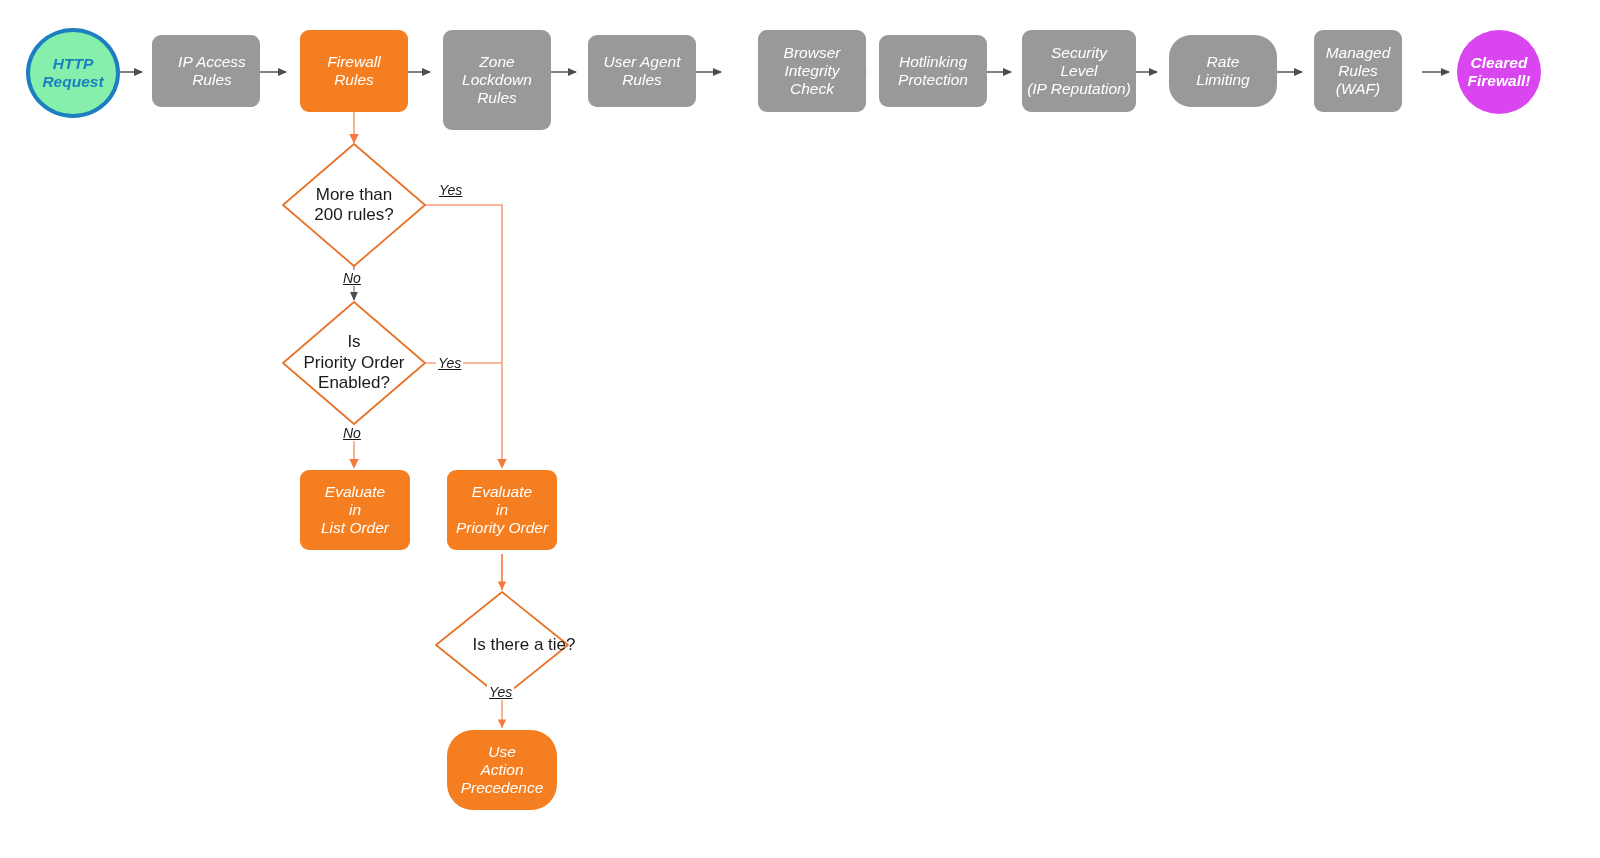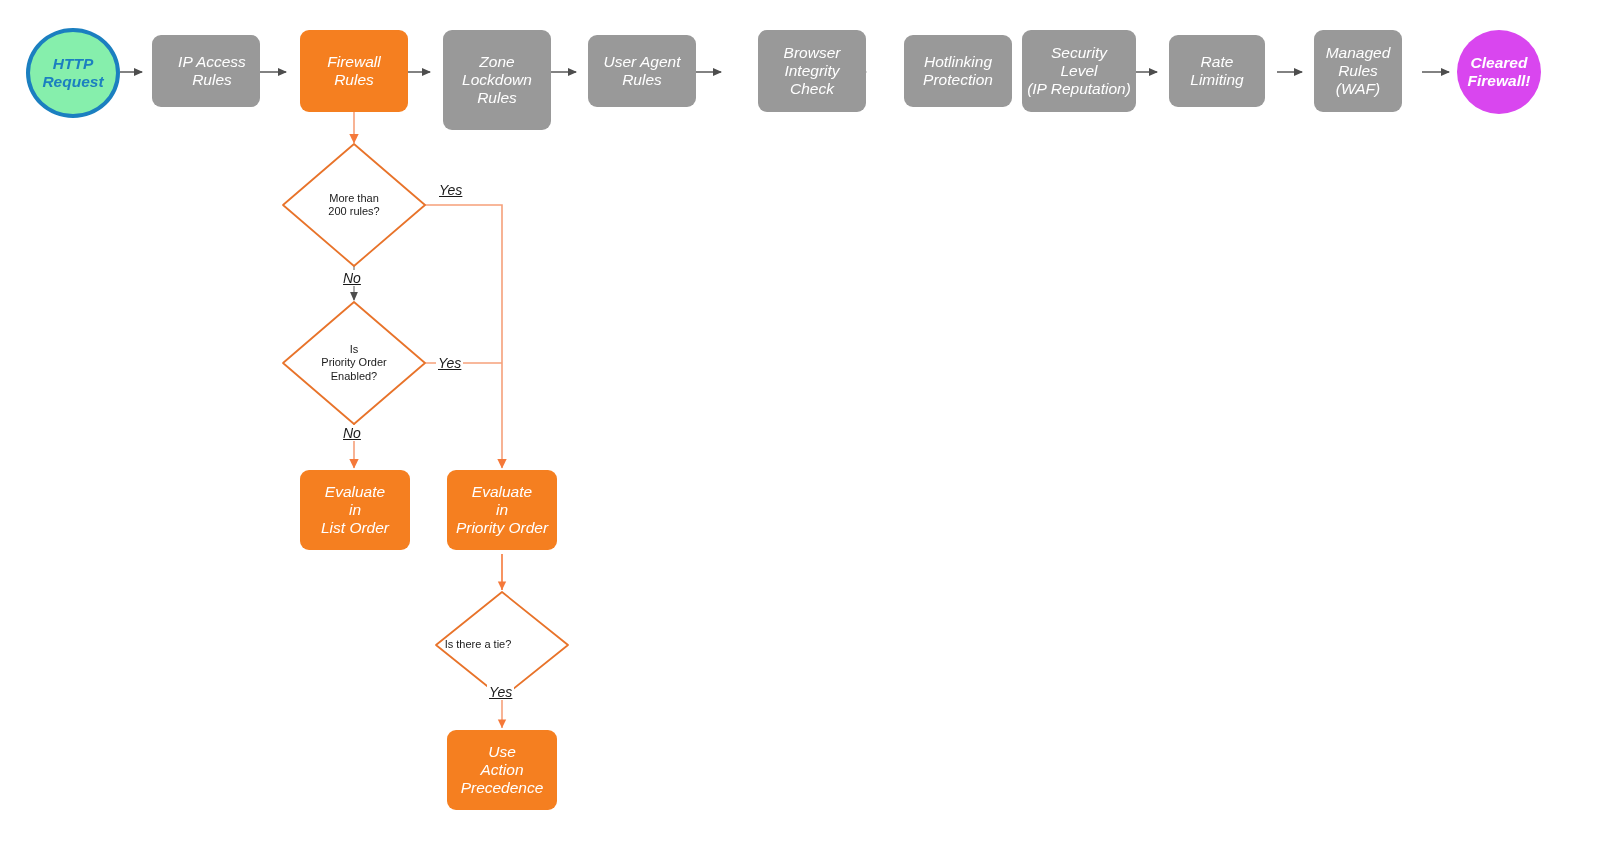--- a/index.html
+++ b/index.html
@@ -61,21 +61,21 @@
     background: #d946ef;
     color: #ffffff;
   }
   .decision-label {
     position: absolute;
     box-sizing: border-box;
     display: flex;
     align-items: center;
     justify-content: center;
     text-align: center;
-    font-size: 11px;
+    font-size: 17px;
     color: #1a1a1a;
     line-height: 1.2;
     pointer-events: none;
   }
   .edge-label {
     position: absolute;
     font-style: italic;
     font-size: 14px;
     color: #1a1a1a;
     background: #ffffff;
@@ -152,55 +152,55 @@
 Lockdown
 Rules</div>
 
   <div class="node proc gray nlines" style="left:588px;top:35px;width:108px;height:72px;">User Agent
 Rules</div>
 
   <div class="node proc gray nlines" style="left:733px;top:30px;width:108px;height:82px;margin-left:25px;">Browser
 Integrity
 Check</div>
 
-  <div class="node proc gray nlines" style="left:904px;top:35px;width:108px;height:72px;">Hotlinking
+  <div class="node proc gray nlines" style="left:879px;top:35px;width:108px;height:72px;">Hotlinking
 Protection</div>
 
   <div class="node proc gray nlines" style="left:1022px;top:30px;width:114px;height:82px;">Security
 Level
 (IP Reputation)</div>
 
-  <div class="node proc gray nlines" style="left:1169px;top:35px;width:96px;height:72px;">Rate
+  <div class="node proc gray nlines" style="left:1169px;top:35px;width:108px;height:72px;border-radius:22px;">Rate
 Limiting</div>
 
   <div class="node proc gray nlines" style="left:1314px;top:30px;width:88px;height:82px;">Managed
 Rules
 (WAF)</div>
 
   <div class="node term filled nlines" style="left:1457px;top:30px;width:84px;height:84px;">Cleared
 Firewall!</div>
 
   <div class="decision-label nlines" style="left:288px;top:175px;width:132px;height:60px;">More than
 200 rules?</div>
 
   <div class="decision-label nlines" style="left:284px;top:328px;width:140px;height:70px;">Is
 Priority Order
 Enabled?</div>
 
-  <div class="decision-label nlines" style="left:414px;top:628px;width:128px;height:34px;">Is there a tie?</div>
+  <div class="decision-label nlines" style="left:460px;top:628px;width:128px;height:34px;">Is there a tie?</div>
 
   <div class="node proc orange nlines" style="left:300px;top:470px;width:110px;height:80px;">Evaluate
 in
 List Order</div>
 
   <div class="node proc orange nlines" style="left:447px;top:470px;width:110px;height:80px;">Evaluate
 in
 Priority Order</div>
 
-  <div class="node proc orange nlines" style="left:447px;top:730px;width:110px;height:80px;">Use
+  <div class="node proc orange nlines" style="left:447px;top:730px;width:110px;height:80px;border-radius:26px;">Use
 Action
 Precedence</div>
 
   <div class="edge-label" style="left:437px;top:182px;">Yes</div>
 
   <div class="edge-label" style="left:341px;top:270px;">No</div>
 
   <div class="edge-label" style="left:436px;top:355px;">Yes</div>
 
   <div class="edge-label" style="left:341px;top:425px;">No</div>

